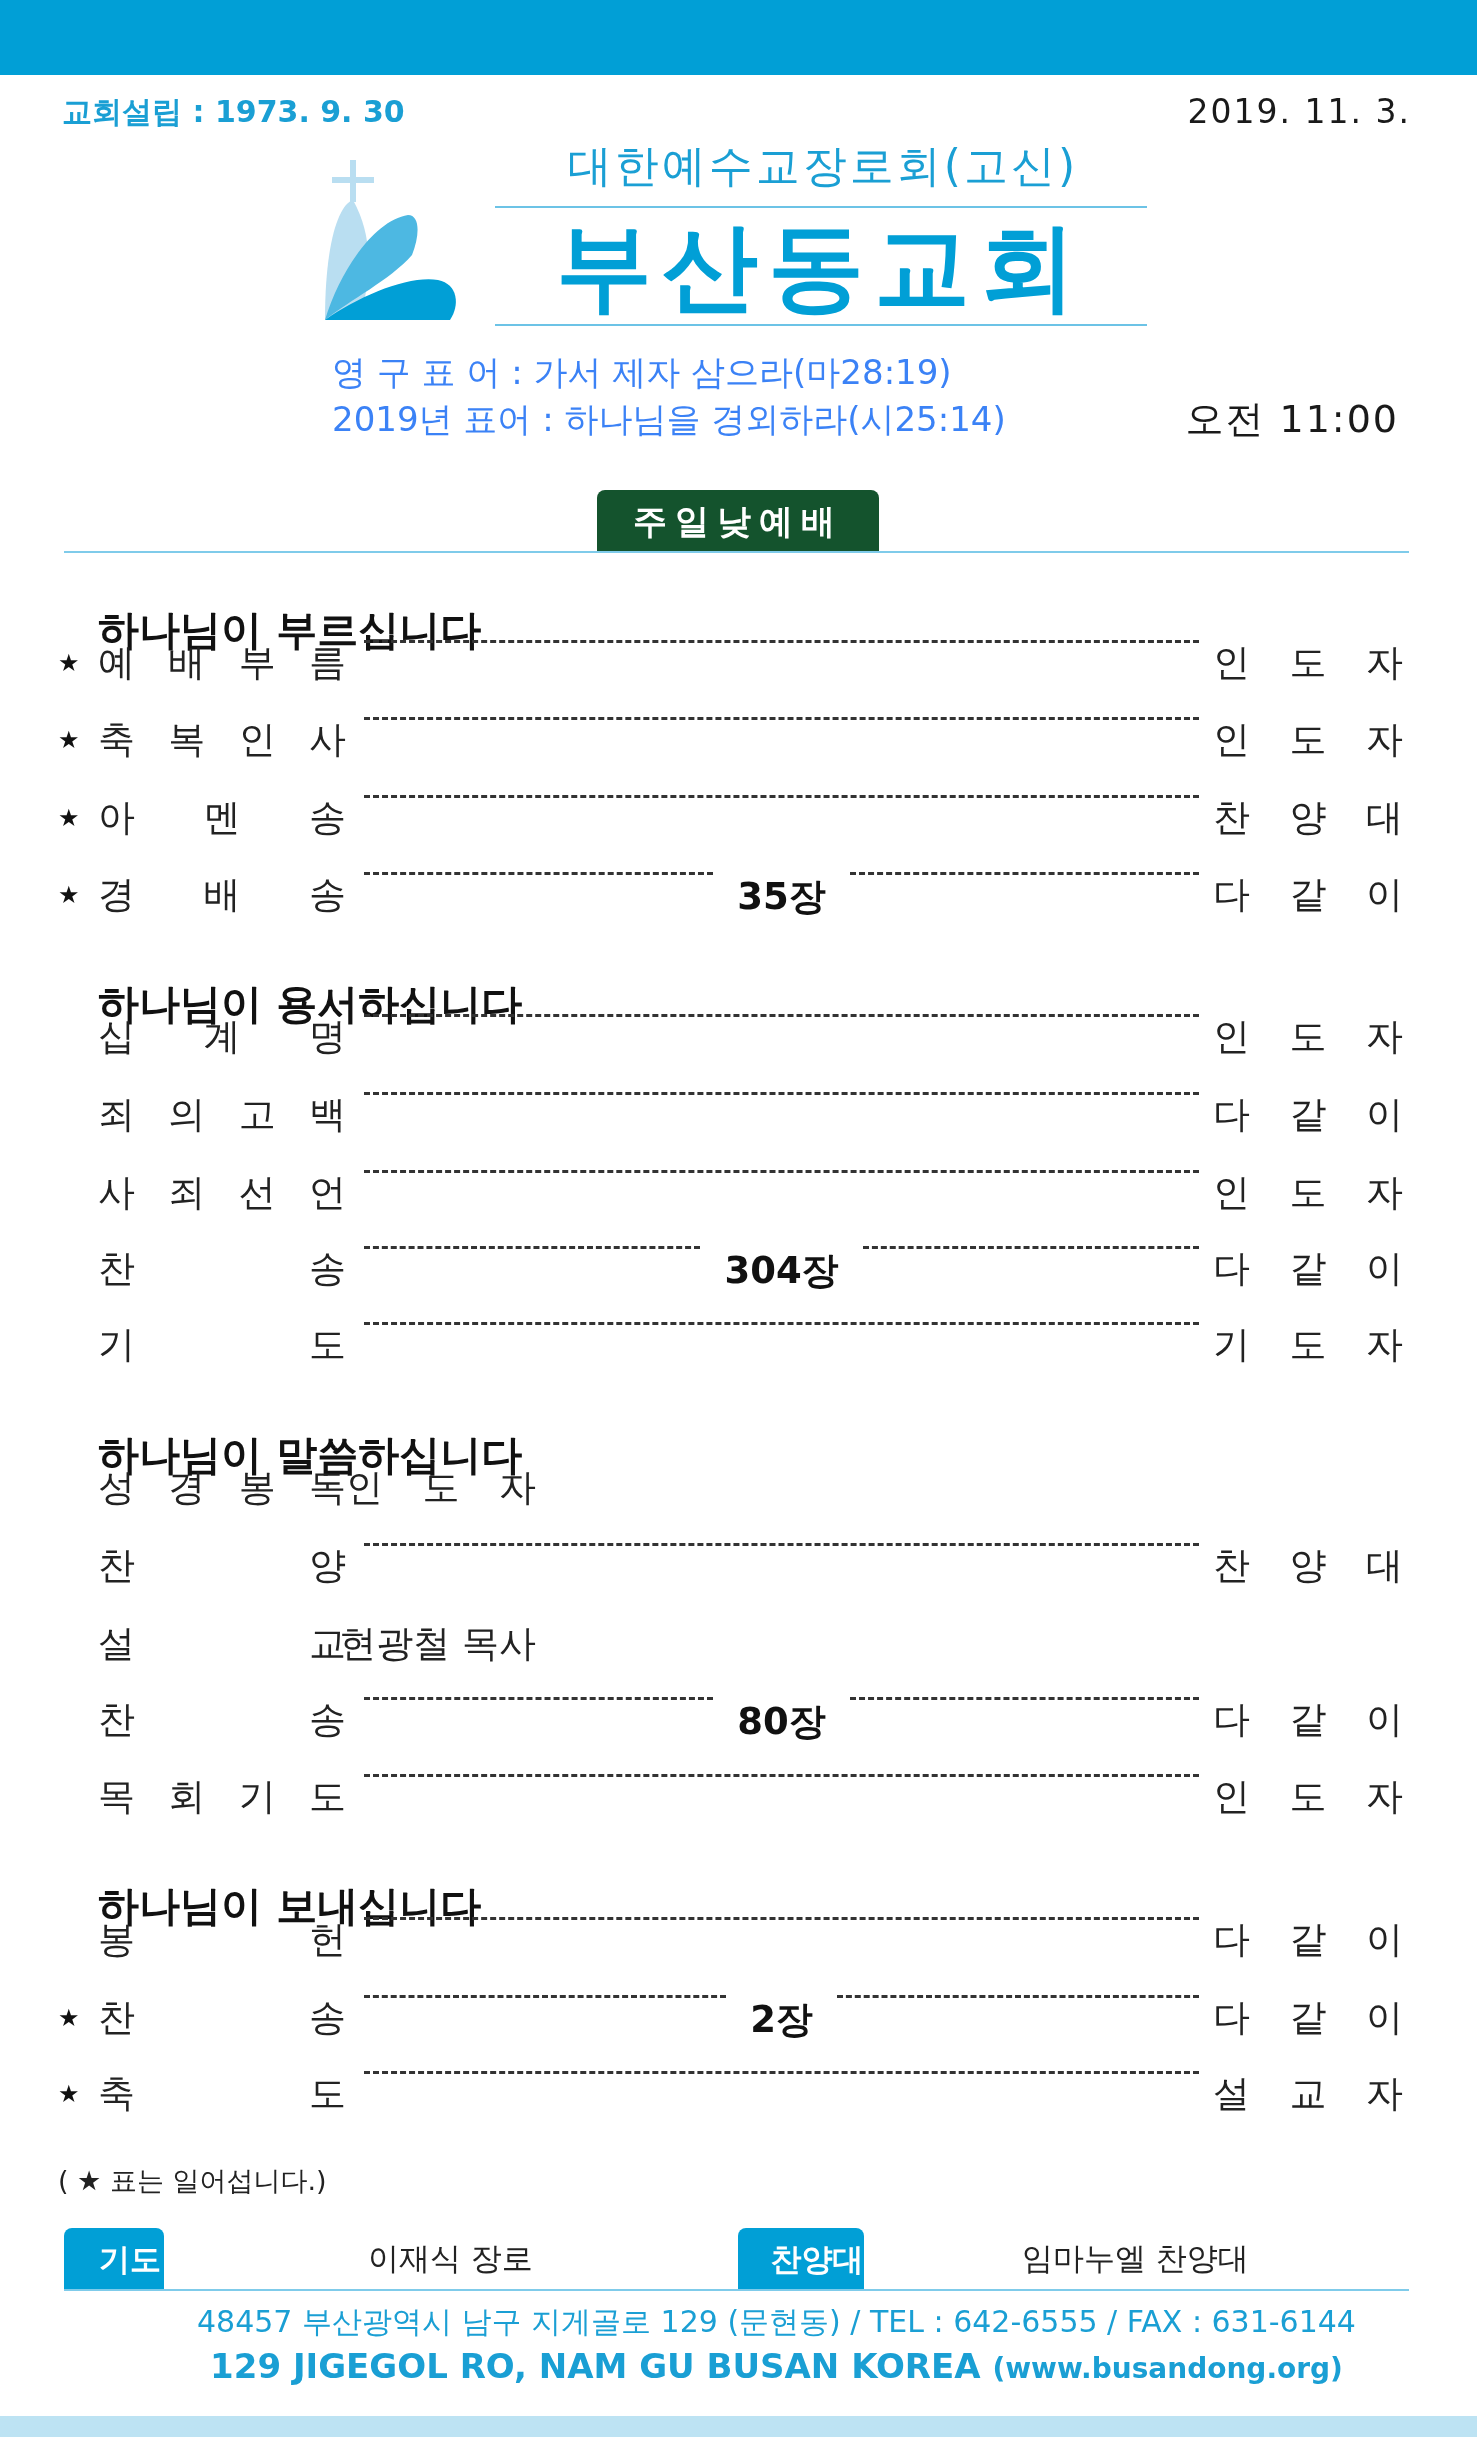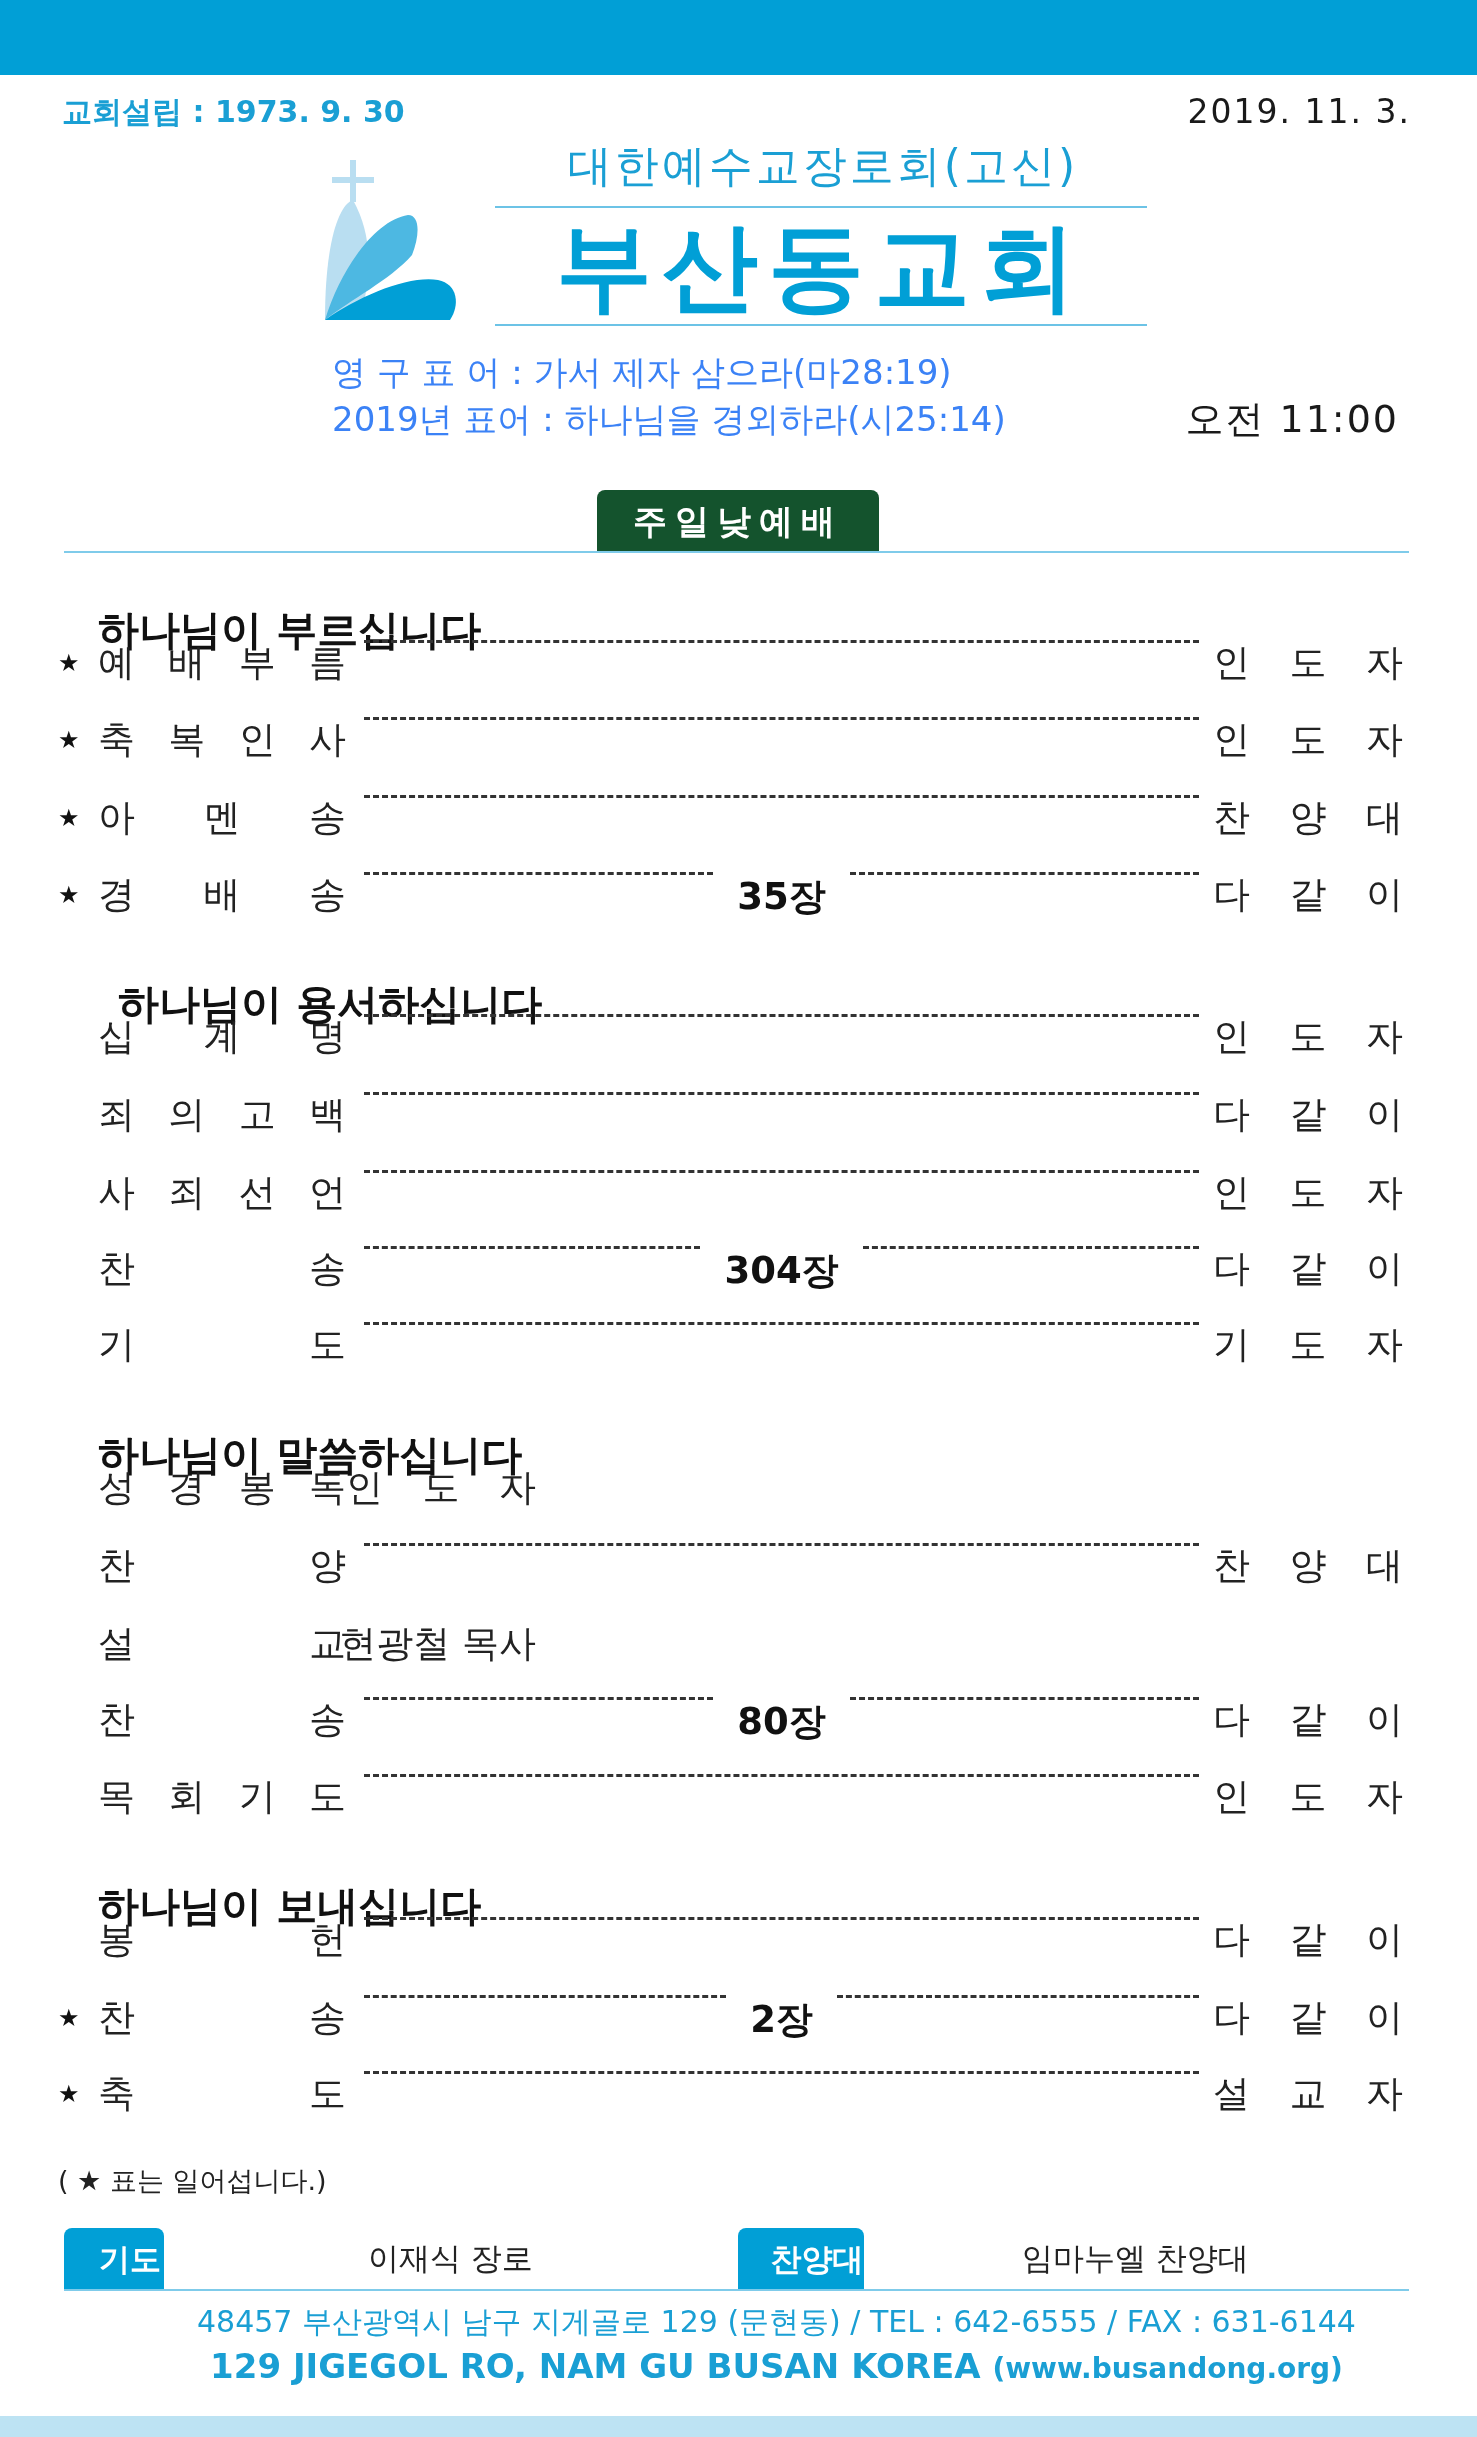--- a/index.html
+++ b/index.html
@@ -132,21 +132,21 @@
         <span class="dots"></span>
         <span class="mid">35장</span>
         <span class="dots"></span>
       </span>
       <span class="who">
         <span>다</span>
         <span>같</span>
         <span>이</span>
       </span>
     </div>
-    <div class="heading" style="top: 977px; margin-left: 20px;">하나님이 용서하십니다</div>
+    <div class="heading" style="top: 977px;">하나님이 용서하십니다</div>
     <div class="row" style="top: 1010px;">
       <span class="star"></span>
       <span class="label">
         <span>십</span>
         <span>계</span>
         <span>명</span>
       </span>
       <span class="fill">
         <span class="dots"></span>
       </span>

